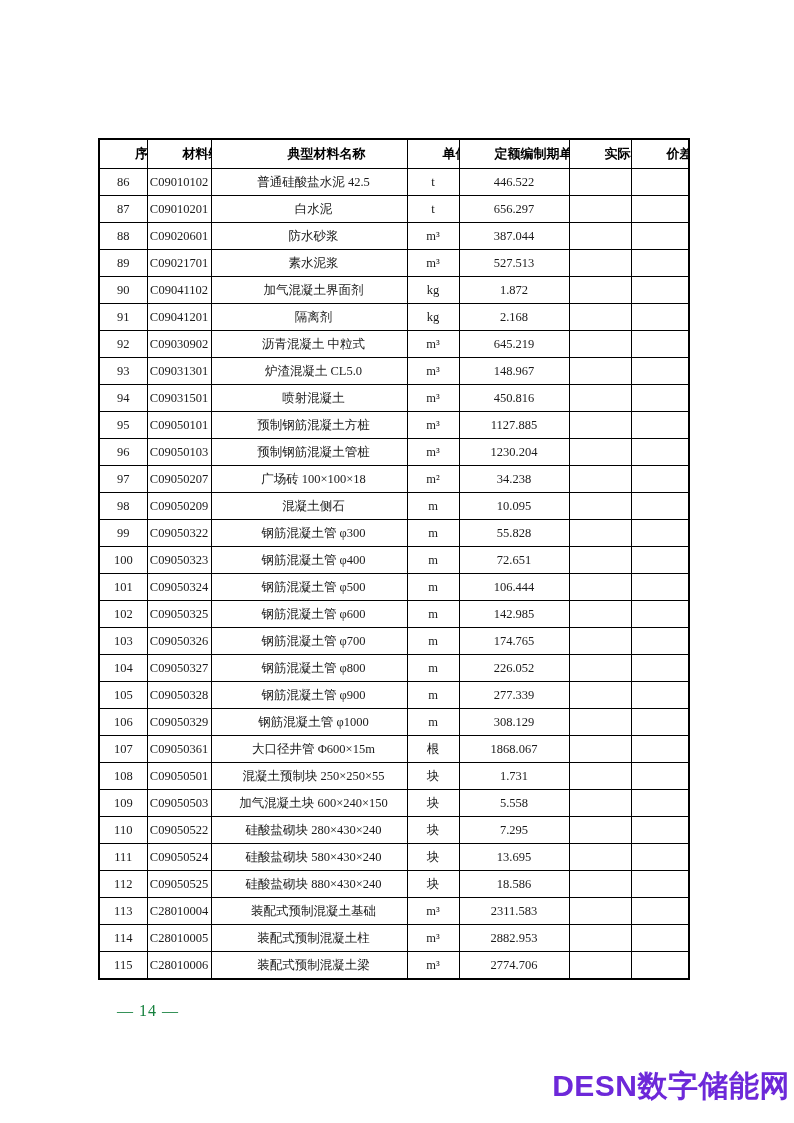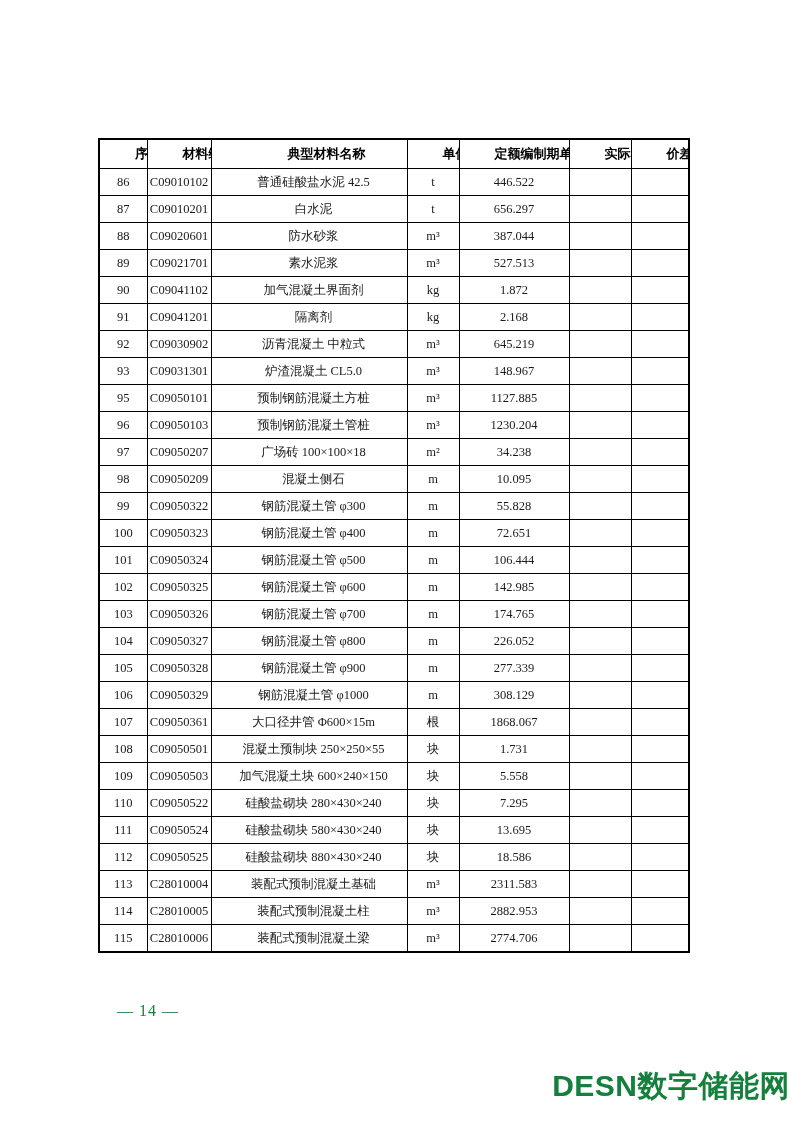--- a/index.html
+++ b/index.html
@@ -169,20 +169,29 @@
         <tr>
           <td>93</td>
           <td>C09031301</td>
           <td class="name-cell">炉渣混凝土 CL5.0</td>
           <td>m³</td>
           <td>148.967</td>
           <td></td>
           <td></td>
         </tr>
         <tr>
+          <td>94</td>
+          <td>C09031501</td>
+          <td class="name-cell">喷射混凝土</td>
+          <td>m³</td>
+          <td>450.816</td>
+          <td></td>
+          <td></td>
+        </tr>
+        <tr>
           <td>95</td>
           <td>C09050101</td>
           <td class="name-cell">预制钢筋混凝土方桩</td>
           <td>m³</td>
           <td>1127.885</td>
           <td></td>
           <td></td>
         </tr>
         <tr>
           <td>96</td>
@@ -362,17 +371,17 @@
           <td>m³</td>
           <td>2774.706</td>
           <td></td>
           <td></td>
         </tr>
       </tbody>
   </table>
 
   <div class="page-footer">— 14 —</div>
 
-  <div class="watermark" style="color: #15803d;">
+  <div class="watermark" style="color: #6d28d9;">
     <span class="wm-latin">DESN</span><span class="wm-cjk">数字储能网</span>
   </div>
 
 </div>
 
 </body></html>

